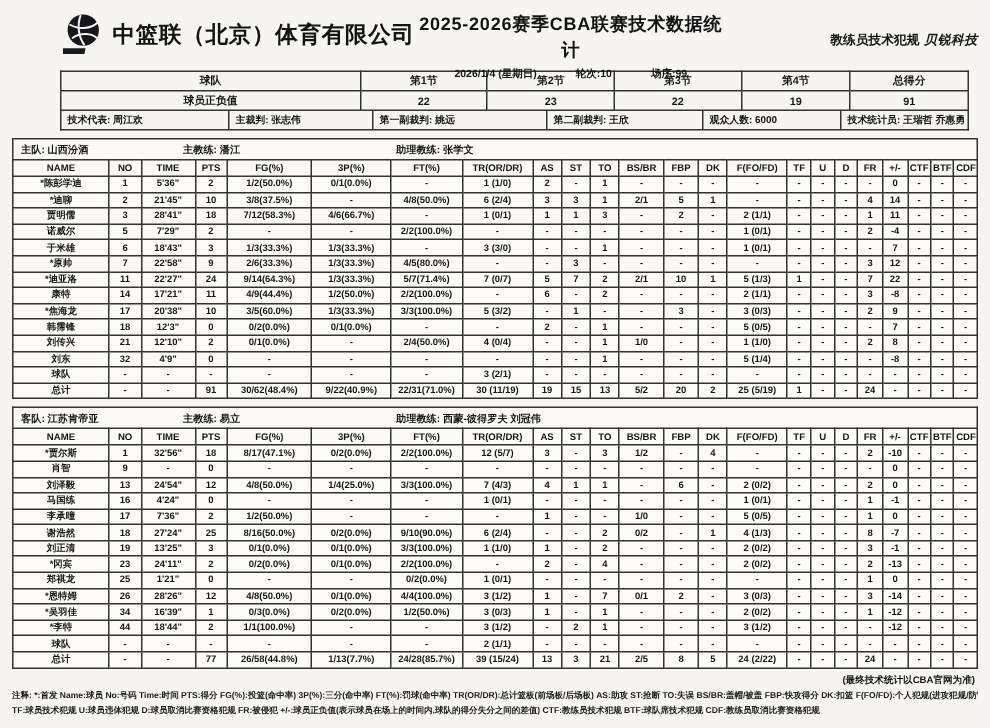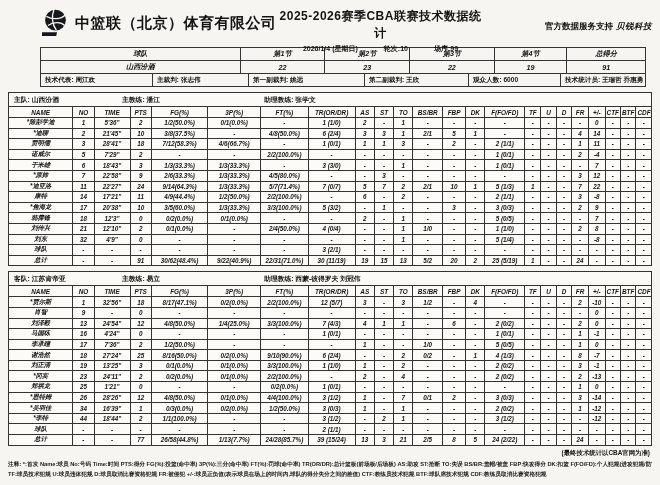--- a/index.html
+++ b/index.html
@@ -15,21 +15,21 @@
   .brand { display: flex; align-items: center; gap: 6px; margin-left: 34px; width: 235px; }
   .logo { width: 27px; height: 30px; flex: 0 0 auto; }
   .company { font-size: 15px; font-weight: 700; letter-spacing: .5px; }
   .title-wrap { flex: 1; text-align: center; }
   .match-title { font-size: 12px; font-weight: 700; letter-spacing: .5px; }
   .sub-line { margin-top: 2px; display: flex; justify-content: center; gap: 26px; font-size: 7px; font-weight: 700; }
   .support { width: 168px; text-align: right; font-size: 8.5px; font-weight: 700; margin-top: 13px; white-space: nowrap; }
   .support i { font-style: italic; font-weight: 800; margin-left: 3px; letter-spacing: .5px; margin-top: 24px; }
   
   .score-wrap { margin-left: 32px; width: 606px; }
-  table { border-collapse: collapse; width: 100%; table-layout: fixed; font-style: italic; }
+  table { border-collapse: collapse; width: 100%; table-layout: fixed; }
   th, td { border: 1px solid #333; text-align: center; vertical-align: middle; }
   .score th, .score td { font-size: 7.2px; font-weight: 700; height: 13px; padding: 0 2px; }
   .score th:nth-child(1){width:33%}.score th:nth-child(2){width:14%}.score th:nth-child(3){width:14%}
   .score th:nth-child(4){width:14%}.score th:nth-child(5){width:12%}.score th:nth-child(6){width:13%}
   .officials { display: flex; border: 1px solid #333; border-top: none; height: 13px; font-size: 6.6px; font-weight: 700; }
   .off-cell { border-right: 1px solid #333; padding: 2px 4px 0 4px; white-space: nowrap; overflow: hidden; }
   .off-cell:nth-child(1){width:112px}.off-cell:nth-child(2){width:96px}.off-cell:nth-child(3){width:116px}
   .off-cell:nth-child(4){width:104px}.off-cell:nth-child(5){width:92px}.off-cell:nth-child(6){flex:1;border-right:none}
   
   .team-block { margin-top: 5px; width: 644px; }
@@ -67,39 +67,39 @@
   </div>
   <div class="title-wrap">
     <div class="match-title">2025-2026赛季CBA联赛技术数据统计</div>
     <div class="sub-line">
       <span>2026/1/4 (星期日)</span>
       <span>轮次:10</span>
       <span>场序:99</span>
     </div>
   </div>
   <div class="support">
-    <span>官方数据服务支持</span><i>贝锐科技</i>
+    <span>教练员技术犯规</span><i>贝锐科技</i>
   </div>
 </div>
 
 <div class="score-wrap">
   <table class="score">
     <thead>
         <tr>
           <th>球队</th>
           <th>第1节</th>
           <th>第2节</th>
           <th>第3节</th>
           <th>第4节</th>
           <th>总得分</th>
         </tr>
       </thead>
     <tbody>
         <tr>
-          <td>山西汾酒</td>
+          <td>球员正负值</td>
           <td>22</td>
           <td>23</td>
           <td>22</td>
           <td>19</td>
           <td>91</td>
         </tr>
       </tbody>
   </table>
   <div class="officials">
       <div class="off-cell">技术代表: 周江欢</div>

